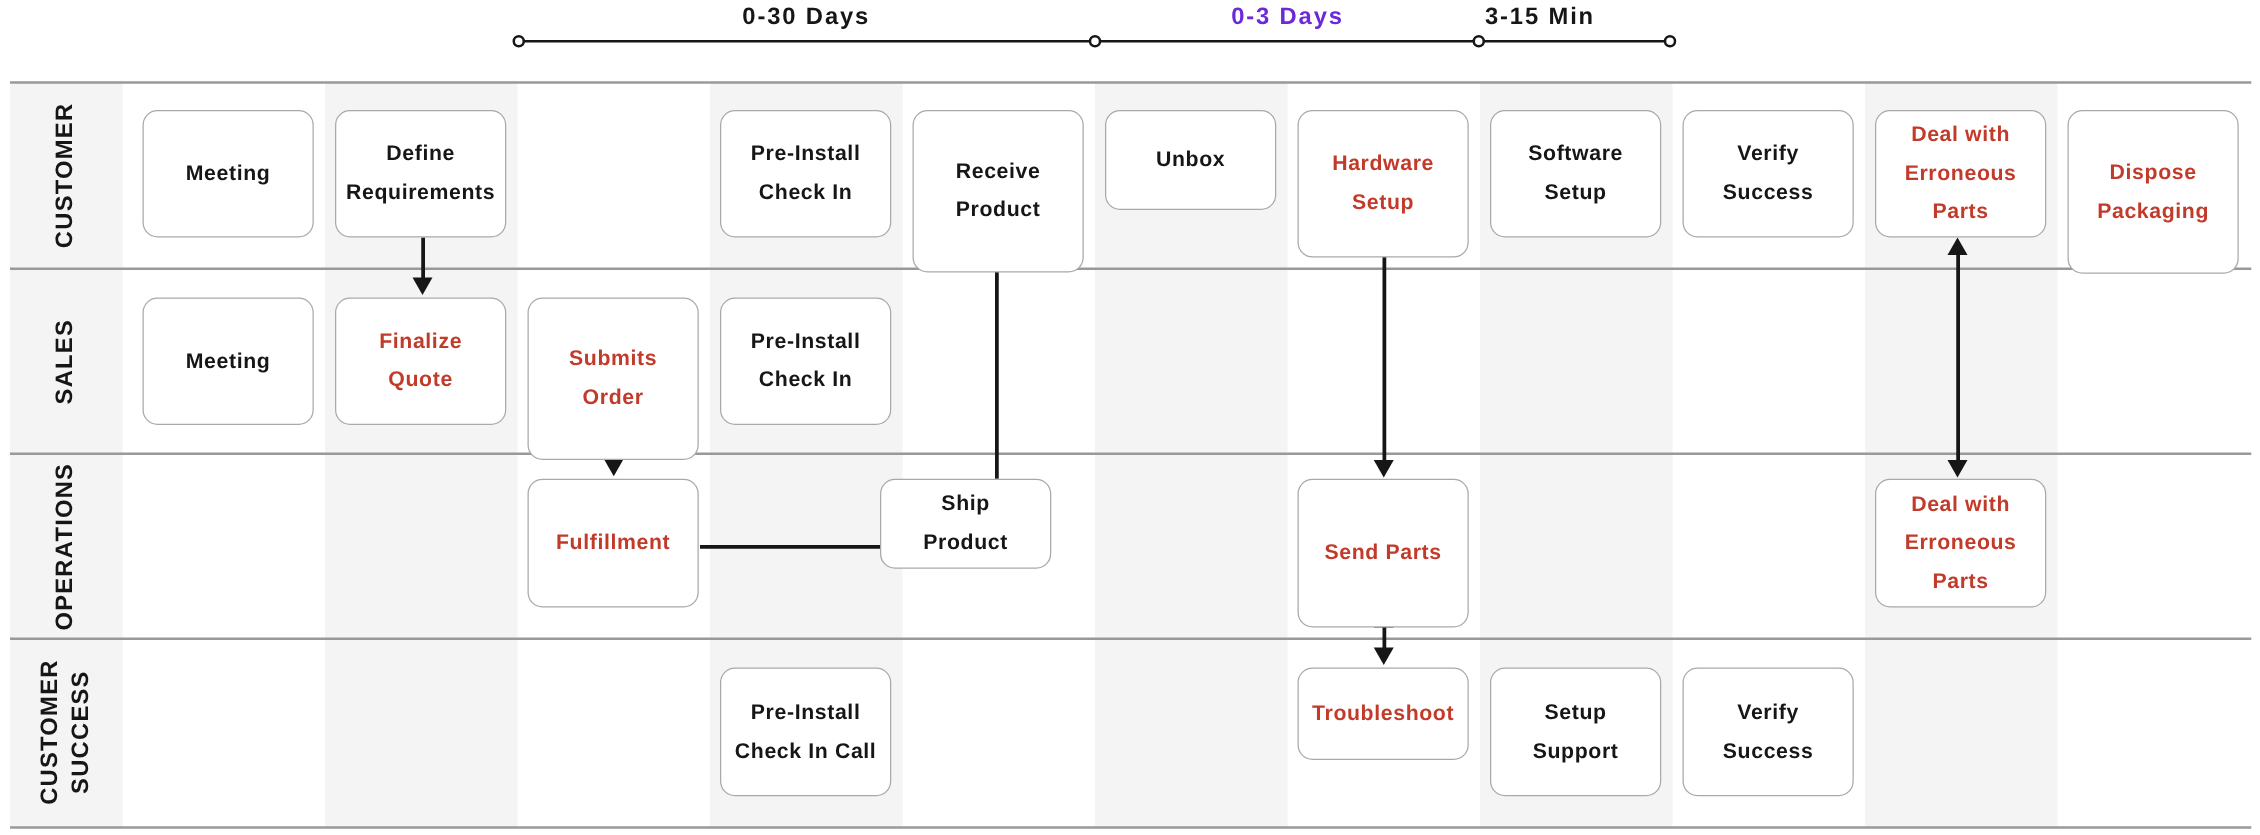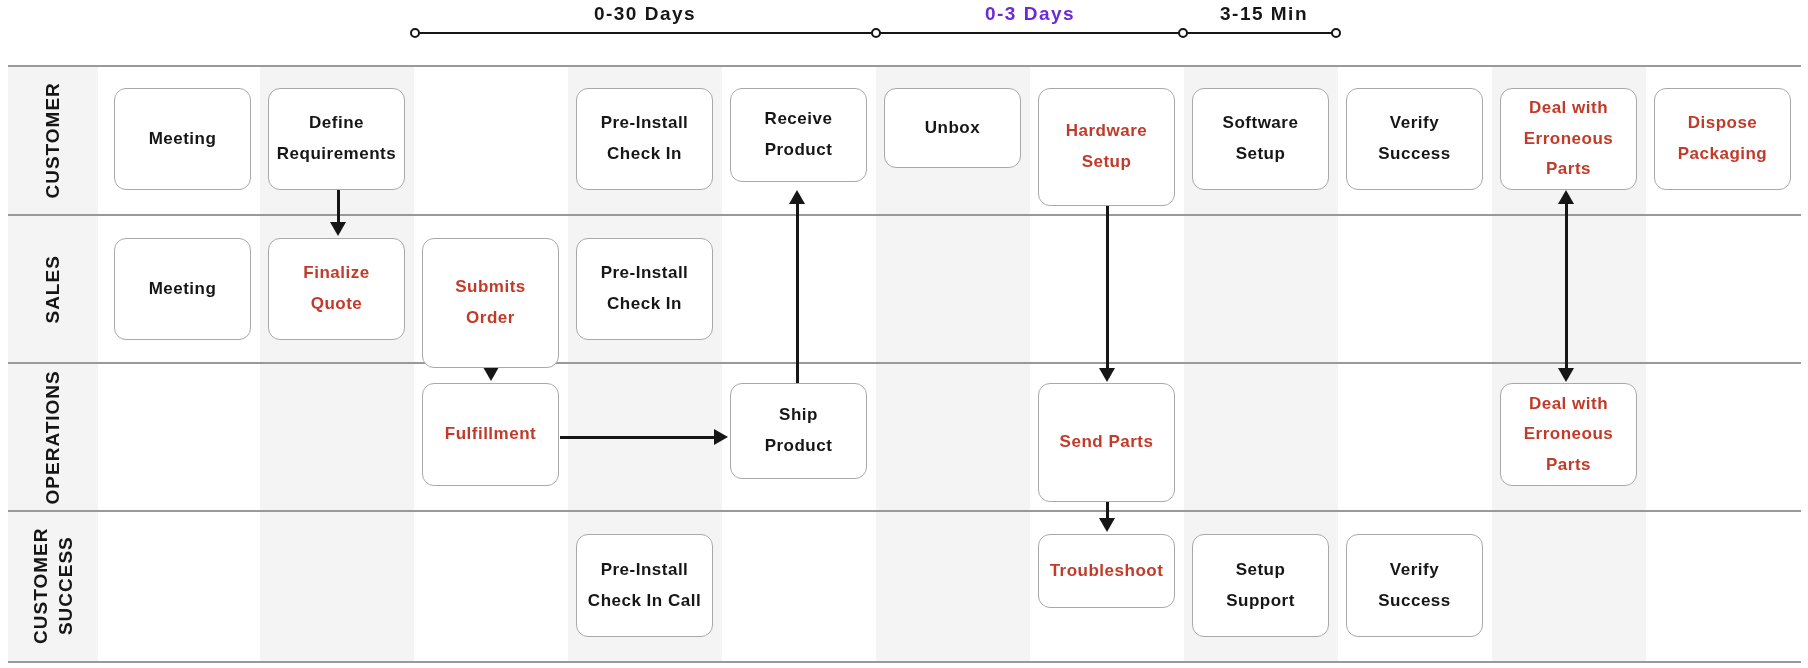--- a/index.html
+++ b/index.html
@@ -39,21 +39,21 @@
   .ahead.up{border-left:8px solid transparent;border-right:8px solid transparent;border-bottom:14px solid #161616;}
   .ahead.right{border-top:8px solid transparent;border-bottom:8px solid transparent;border-left:14px solid #161616;}
 </style>
 </head>
 <body>
 
 <div id="stage">
 
   <div class="tl-label" style="left:645px">0-30 Days</div>
   <div class="tl-label red" style="left:1030px">0-3 Days</div>
-  <div class="tl-label" style="left:1264px">3-15 Min</div>
+  <div class="tl-label" style="left:1232px">3-15 Min</div>
 
   <div class="tl-line" style="left:415px;width:921px"></div>
   <div class="tl-dot" style="left:410px"></div>
   <div class="tl-dot" style="left:871px"></div>
   <div class="tl-dot" style="left:1178px"></div>
   <div class="tl-dot" style="left:1331px"></div>
 
   <div class="stripe" style="left:8px;width:90px"></div>
   <div class="stripe" style="left:260px;width:154px"></div>
   <div class="stripe" style="left:568px;width:154px"></div>
@@ -79,45 +79,45 @@
   <div class="lane-label" style="top:511px;height:150px">
       <div>CUSTOMER
 SUCCESS</div>
     </div>
 
   <div class="box" style="left:114px;top:88px;height:102px">Meeting</div>
   <div class="box" style="left:268px;top:88px;height:102px">Define
 Requirements</div>
   <div class="box" style="left:576px;top:88px;height:102px">Pre-Install
 Check In</div>
-  <div class="box" style="left:730px;top:88px;height:94px">Receive
+  <div class="box" style="left:730px;top:88px;height:130px">Receive
 Product</div>
   <div class="box" style="left:884px;top:88px;height:80px">Unbox</div>
   <div class="box red" style="left:1038px;top:88px;height:118px">Hardware
 Setup</div>
   <div class="box" style="left:1192px;top:88px;height:102px">Software
 Setup</div>
   <div class="box" style="left:1346px;top:88px;height:102px">Verify
 Success</div>
   <div class="box red" style="left:1500px;top:88px;height:102px">Deal with
 Erroneous
 Parts</div>
-  <div class="box red" style="left:1654px;top:88px;height:102px">Dispose
+  <div class="box red" style="left:1654px;top:88px;height:131px">Dispose
 Packaging</div>
 
   <div class="box" style="left:114px;top:238px;height:102px">Meeting</div>
   <div class="box red" style="left:268px;top:238px;height:102px">Finalize
 Quote</div>
   <div class="box red" style="left:422px;top:238px;height:130px">Submits
 Order</div>
   <div class="box" style="left:576px;top:238px;height:102px">Pre-Install
 Check In</div>
 
   <div class="box red" style="left:422px;top:383px;height:103px">Fulfillment</div>
-  <div class="box" style="left:730px;top:383px;height:96px">Ship
+  <div class="box" style="left:704px;top:383px;height:72px">Ship
 Product</div>
   <div class="box red" style="left:1038px;top:383px;height:119px">Send Parts</div>
   <div class="box red" style="left:1500px;top:383px;height:103px">Deal with
 Erroneous
 Parts</div>
 
   <div class="box" style="left:576px;top:534px;height:103px">Pre-Install
 Check In Call</div>
   <div class="box red" style="left:1038px;top:534px;height:74px">Troubleshoot</div>
   <div class="box" style="left:1192px;top:534px;height:103px">Setup

